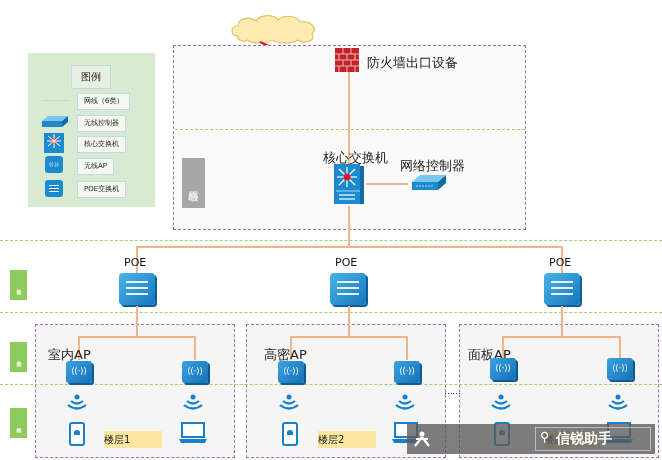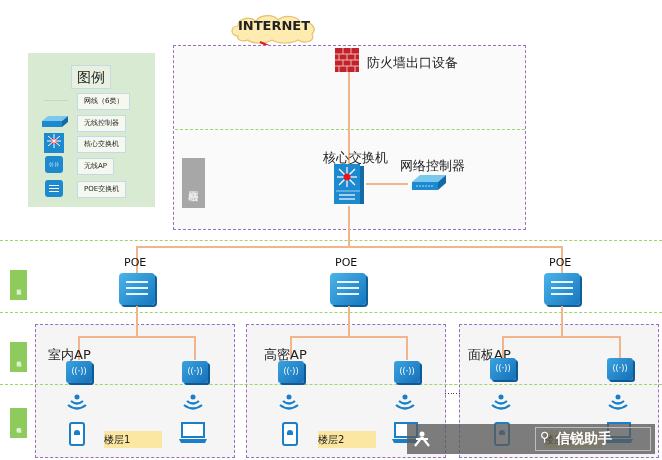--- a/index.html
+++ b/index.html
@@ -17,31 +17,30 @@
   .poe{position:absolute;width:36px;height:32px;border-radius:4px;background:linear-gradient(135deg,#4ab4e8,#1677c0);box-shadow:2px 2px 0 #0f5f98;}
   .poe .bars{position:absolute;left:7px;right:7px;top:8px;}
   .poe .bars i{display:block;height:2px;background:#e6f5ff;margin-bottom:4px;}
   .ap{position:absolute;width:26px;height:22px;border-radius:3px;background:linear-gradient(135deg,#3aa3df,#1670b8);box-shadow:2px 2px 0 #0e5a95;color:#fff;font-size:8px;text-align:center;line-height:22px;}
   .wifi{position:absolute;width:22px;height:18px;}
   .phone{position:absolute;width:12px;height:20px;border:2px solid #1a7fc9;border-radius:3px;background:#fff;}
   .phone:after{content:"";position:absolute;left:3px;top:6px;width:6px;height:5px;background:#1a7fc9;border-radius:3px 3px 0 0;}
   .laptop{position:absolute;width:30px;height:22px;}
   .floor{position:absolute;width:58px;height:17px;background:#fbe7a2;font-size:10px;text-align:left;line-height:17px;}
   .legend{position:absolute;left:28px;top:53px;width:127px;height:154px;background:#d9ead3;}
-  .legend .title{position:absolute;left:43px;top:12px;width:38px;height:22px;border:1px solid #c4d9e8;background:#e8f1df;font-size:14px;text-align:center;line-height:22px;}
+  .legend .title{position:absolute;left:43px;top:12px;width:38px;height:22px;border:1px solid #c4d9e8;background:#e8f1df;font-size:10px;text-align:center;line-height:22px;}
   .legend .item{position:absolute;left:49px;height:15px;padding:0 6px;border:1px solid #c4d9e8;background:#f4f8ef;font-size:7px;line-height:15px;}
 </style>
 </head>
 <body>
 
 <div class="abs" style="left:228px;top:12px;width:92px;height:32px;">
   <svg width="92" height="32" style="position:absolute;left:0;top:0">
     <path d="M10 24 C2 24 2 14 10 14 C10 6 22 4 28 9 C32 2 46 2 50 8 C56 2 70 4 72 10 C82 8 90 16 84 22 C88 30 76 32 70 28 C64 32 50 32 44 28 C38 32 24 32 20 28 C14 30 8 28 10 24 Z" fill="#fdebb0" stroke="#e3c26d" stroke-width="1.2"></path>
   </svg>
-  <div class="abs" style="left:0;top:6px;width:92px;text-align:center;font-size:13px;font-weight:bold;color:#222;">INTERNET</div>
 </div>
 
 <svg class="abs" style="left:258px;top:40px" width="80" height="30">
   <polyline points="2,2 42,20 48,14 78,22" fill="none" stroke="#e8141b" stroke-width="2"></polyline>
 </svg>
 
 <div class="legend">
   <div class="title">图例</div>
   <div class="abs" style="left:16px;top:47px;width:24px;height:1px;background:#c7d8bd;"></div>
   <div class="item" style="top:40px;">网线（6类）</div>

